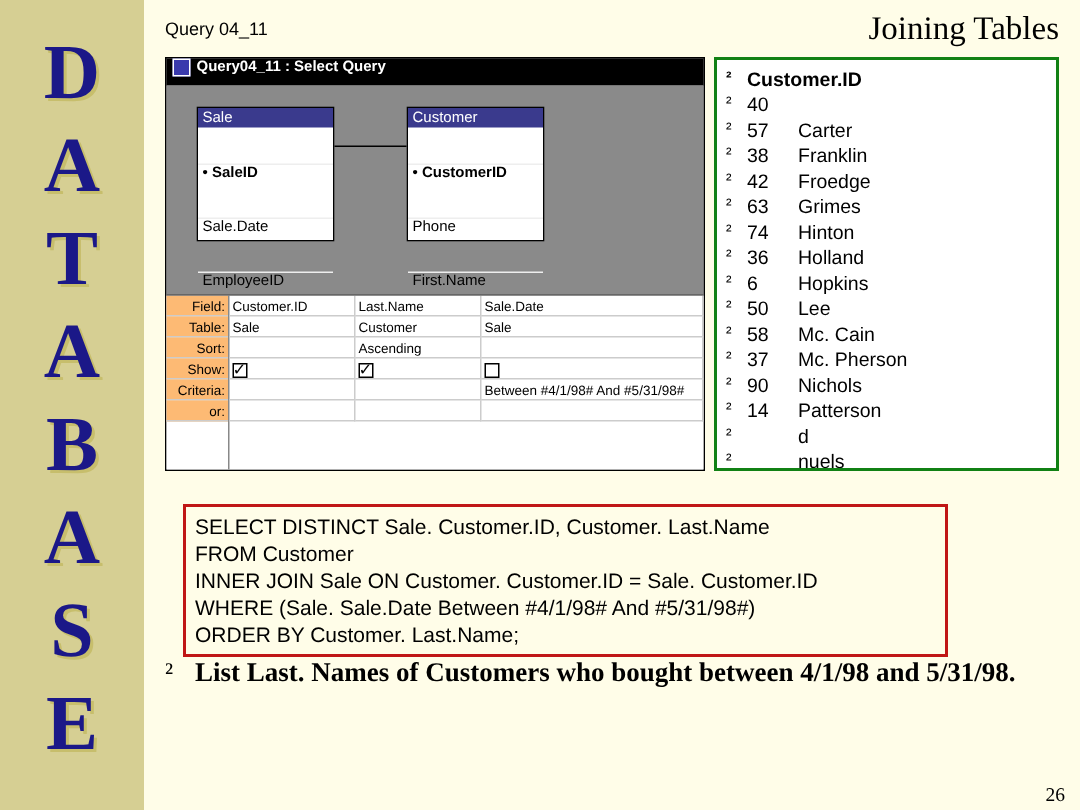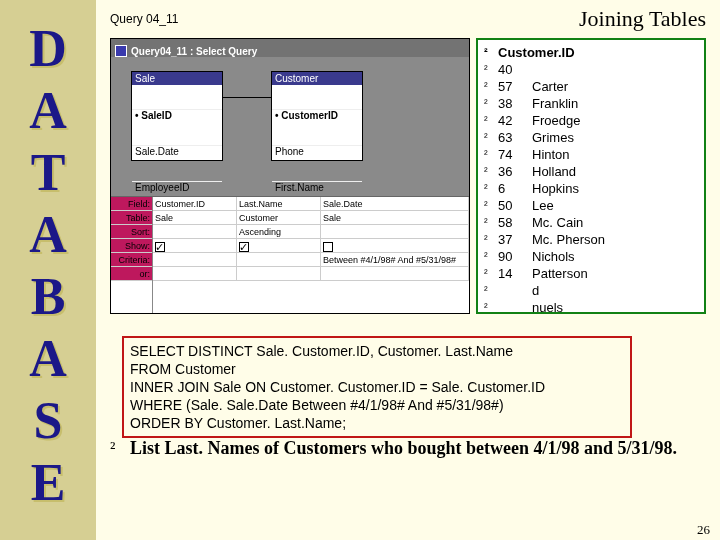--- a/index.html
+++ b/index.html
@@ -59,24 +59,24 @@
     border: 1px solid #000;
     background: #c0c0c0;
     font-family: Tahoma, Arial, sans-serif;
     font-size: 10px;
     color: #000;
     display: flex;
     flex-direction: column;
   }
   .access-titlebar {
     height: 18px;
-    background: #737373;
+    background: #000000;
     color: #fff;
     display: flex;
-    align-items: flex-end;
+    align-items: flex-start;
     padding: 0 4px;
     gap: 4px;
   }
   .acc-icon {
     width: 12px; height: 12px;
     background: #3a3aad; border: 1px solid #fff;
   }
   .acc-title { font-weight: bold; font-size: 10px; }
   .access-upper {
     height: 140px;
@@ -116,21 +116,21 @@
   .rowlabels {
     width: 44px;
     border-right: 1px solid #888;
     display: flex; flex-direction: column;
   }
   .rowlabels div {
     height: 14px; line-height: 14px;
     padding: 0 2px;
     font-size: 9px;
     border-bottom: 1px solid #ccc;
-    background: #be185d;
+    background: #fdba74;
     text-align: right;
   }
   .grid {
     flex: 1;
     display: grid;
     grid-template-columns: 84px 84px 148px;
     grid-auto-rows: 14px;
   }
   .grid .cell {
     border-right: 1px solid #ccc;

